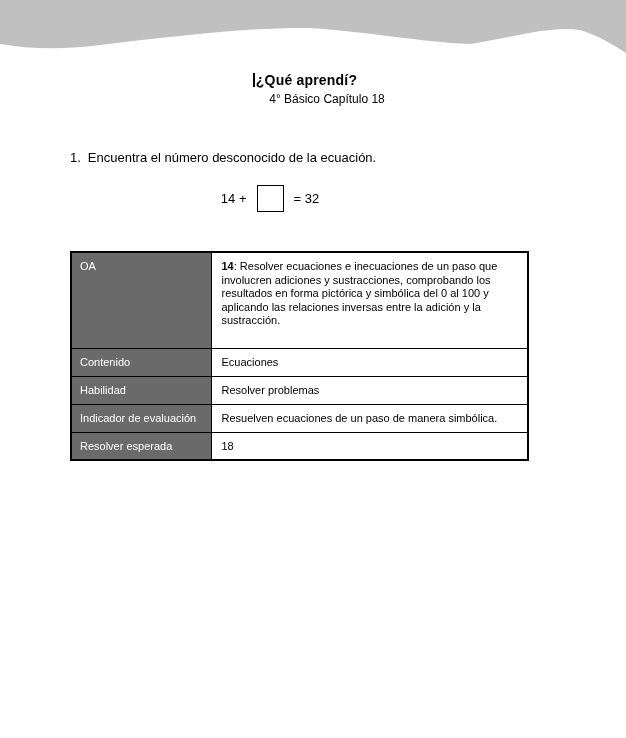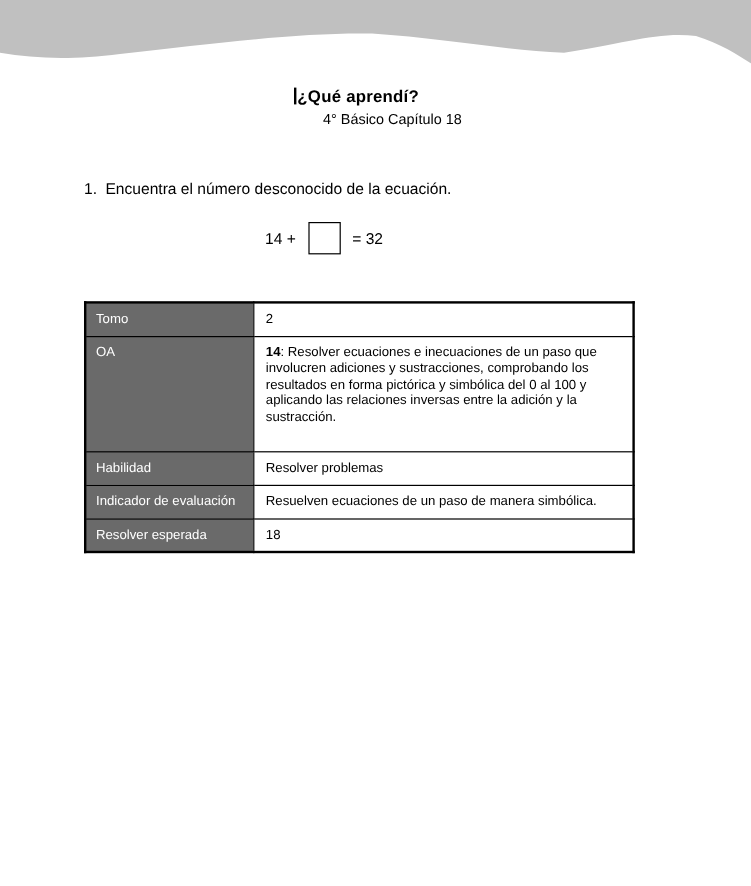--- a/index.html
+++ b/index.html
@@ -14,21 +14,21 @@
   .page { position: absolute; inset: 0; background: #fff; }
 
   .wave {
     position: absolute; top: 0; left: 0;
     width: 626px; height: 60px;
     color: var(--wave-gray, #c0c0c0);
     display: block;
   }
 
   .title-row {
-    position: absolute; top: 72px; left: 0; width: 594px;
+    position: absolute; top: 72px; left: 8px; width: 594px;
     text-align: center;
     font-size: 14px; font-weight: bold;
     letter-spacing: 0.2px;
   }
   .caret {
     display: inline-block;
     width: 2px; height: 14px;
     background: #000;
     vertical-align: -2px;
     margin-right: 1px;
@@ -112,27 +112,27 @@
     <span class="answer-box"></span>
     <span>= 32</span>
   </div>
 
   <table class="info-table">
     <colgroup>
         <col class="c-label">
         <col class="c-value">
       </colgroup>
     <tbody>
-      <tr>
-        <th>Tomo</th>
-        <td><b></b><span>2</span></td>
-      </tr>
       <tr class="row-tall">
         <th>OA</th>
         <td><b>14</b><span>: Resolver ecuaciones e inecuaciones de un paso que involucren adiciones y sustracciones, comprobando los resultados en forma pictórica y simbólica del 0 al 100 y aplicando las relaciones inversas entre la adición y la sustracción.</span></td>
+      </tr>
+      <tr>
+        <th>Contenido</th>
+        <td><b></b><span>Ecuaciones</span></td>
       </tr>
       <tr>
         <th>Habilidad</th>
         <td><b></b><span>Resolver problemas</span></td>
       </tr>
       <tr>
         <th>Indicador de evaluación</th>
         <td><b></b><span>Resuelven ecuaciones de un paso de manera simbólica.</span></td>
       </tr>
       <tr>

